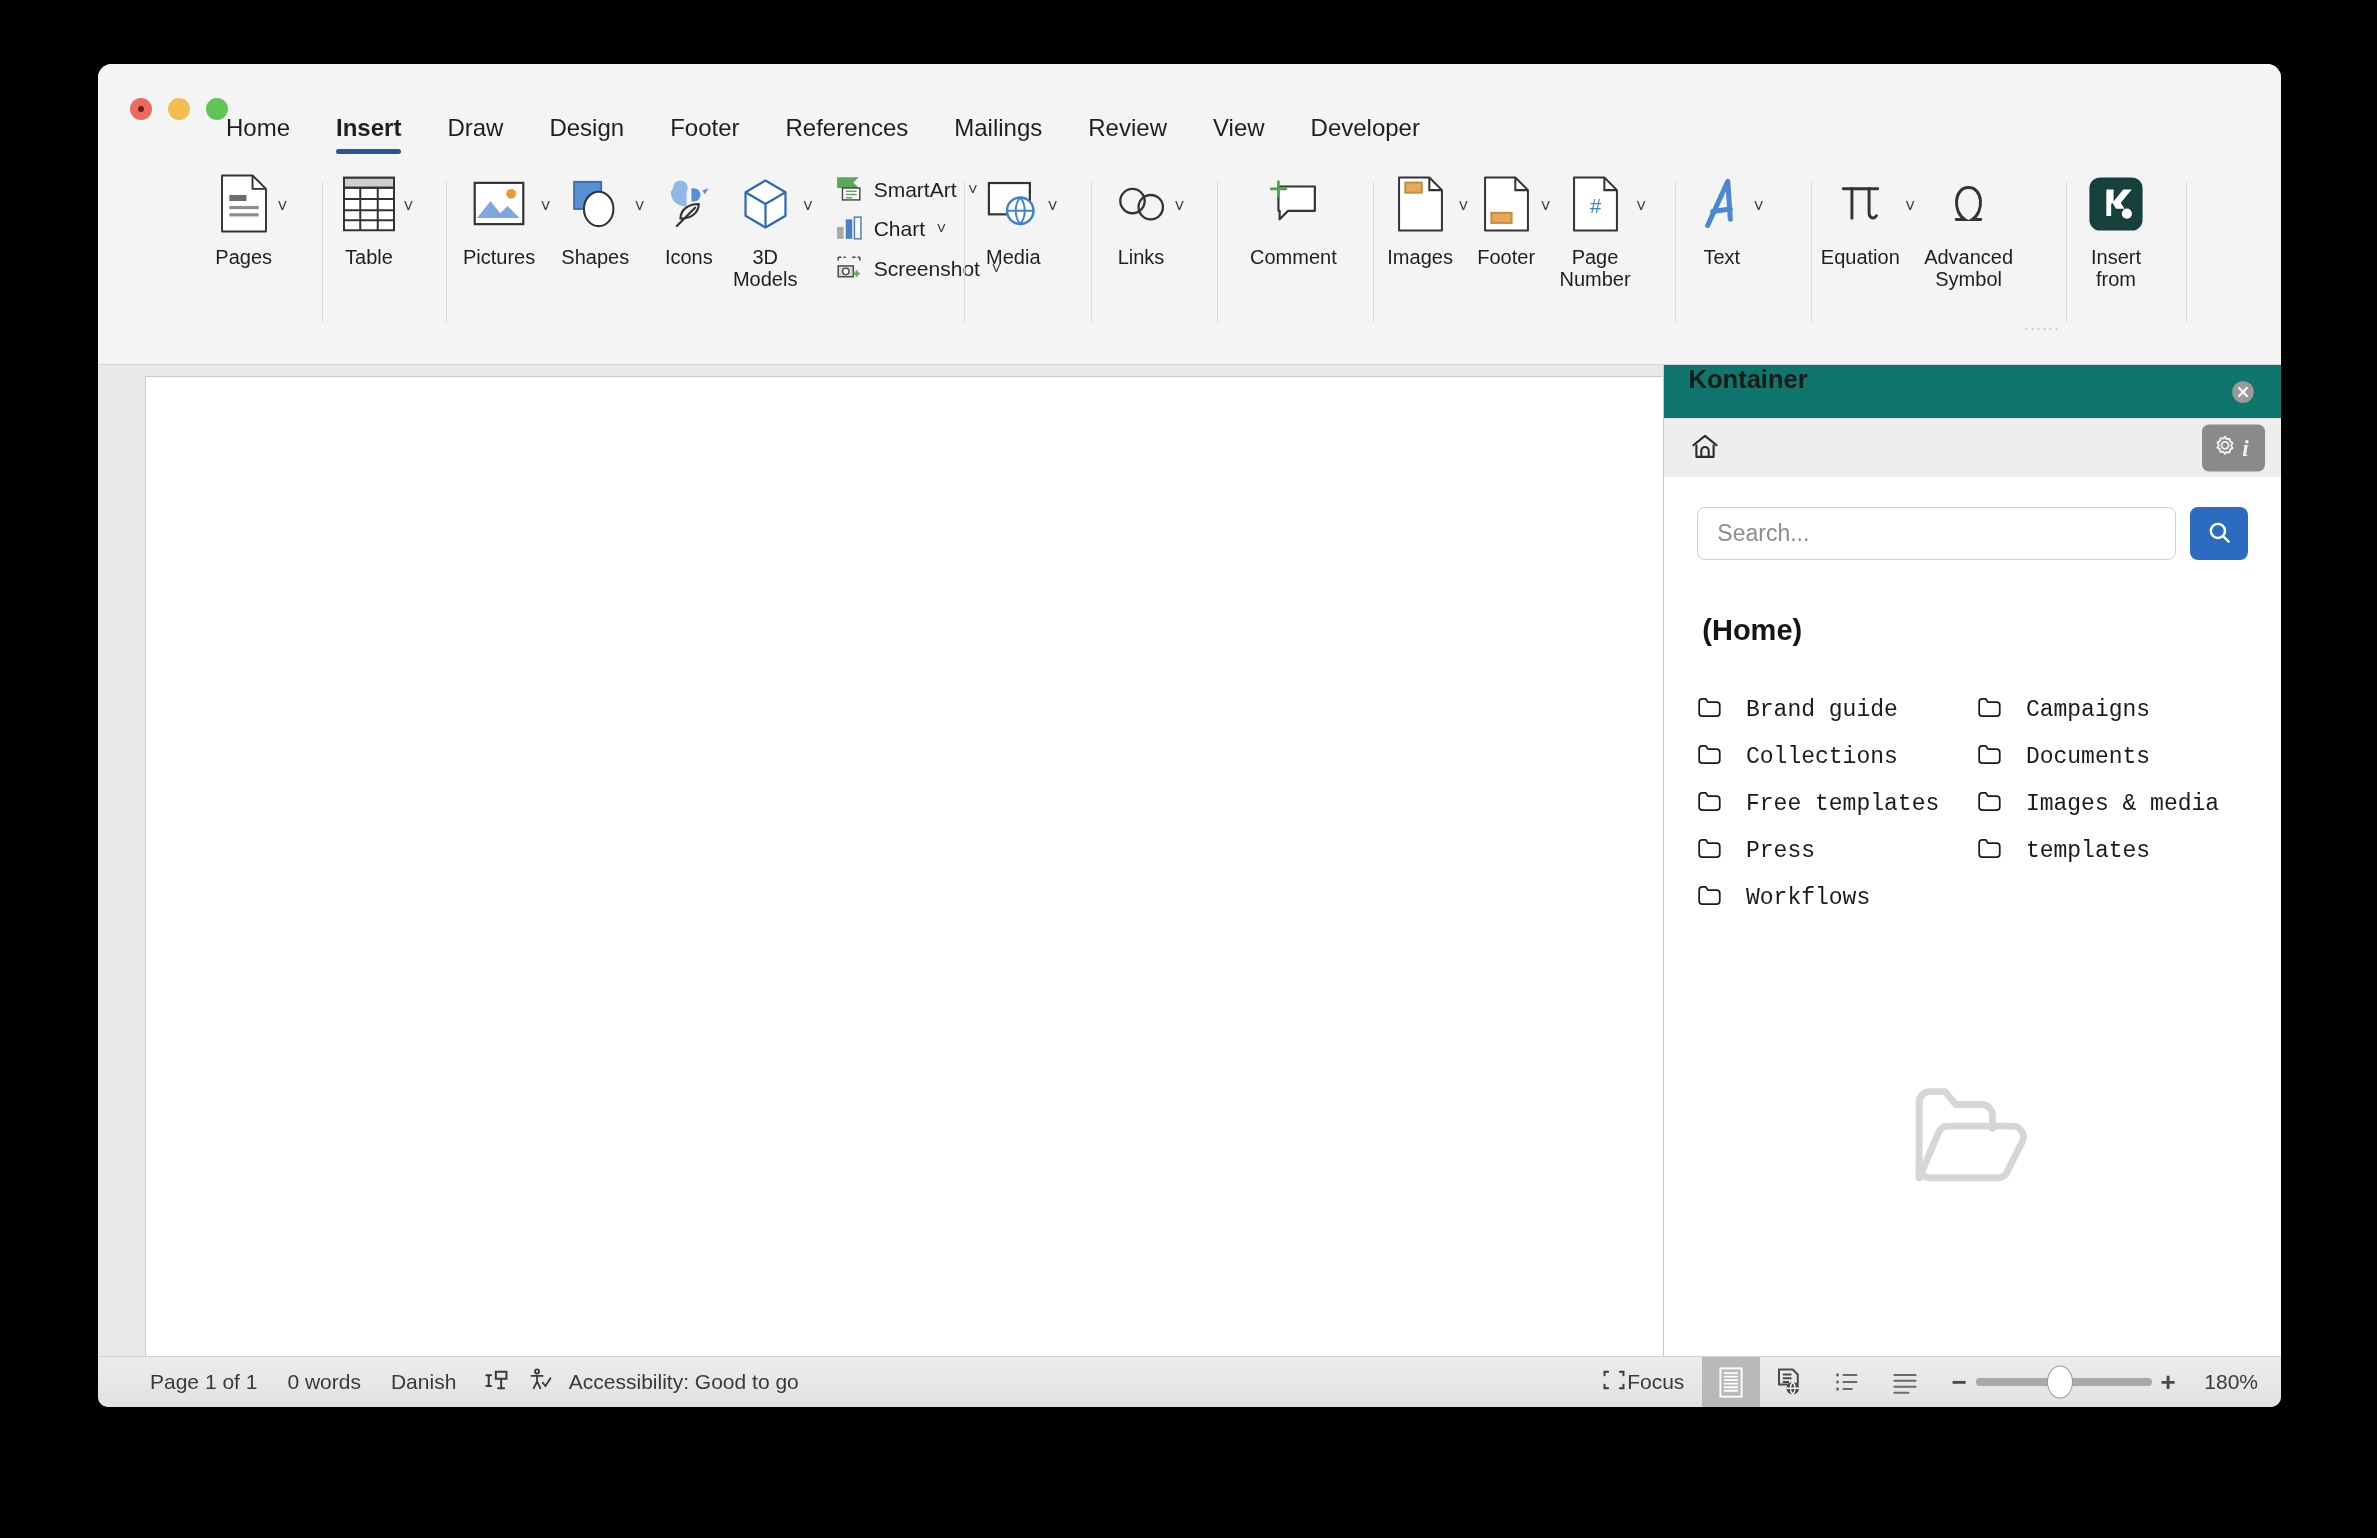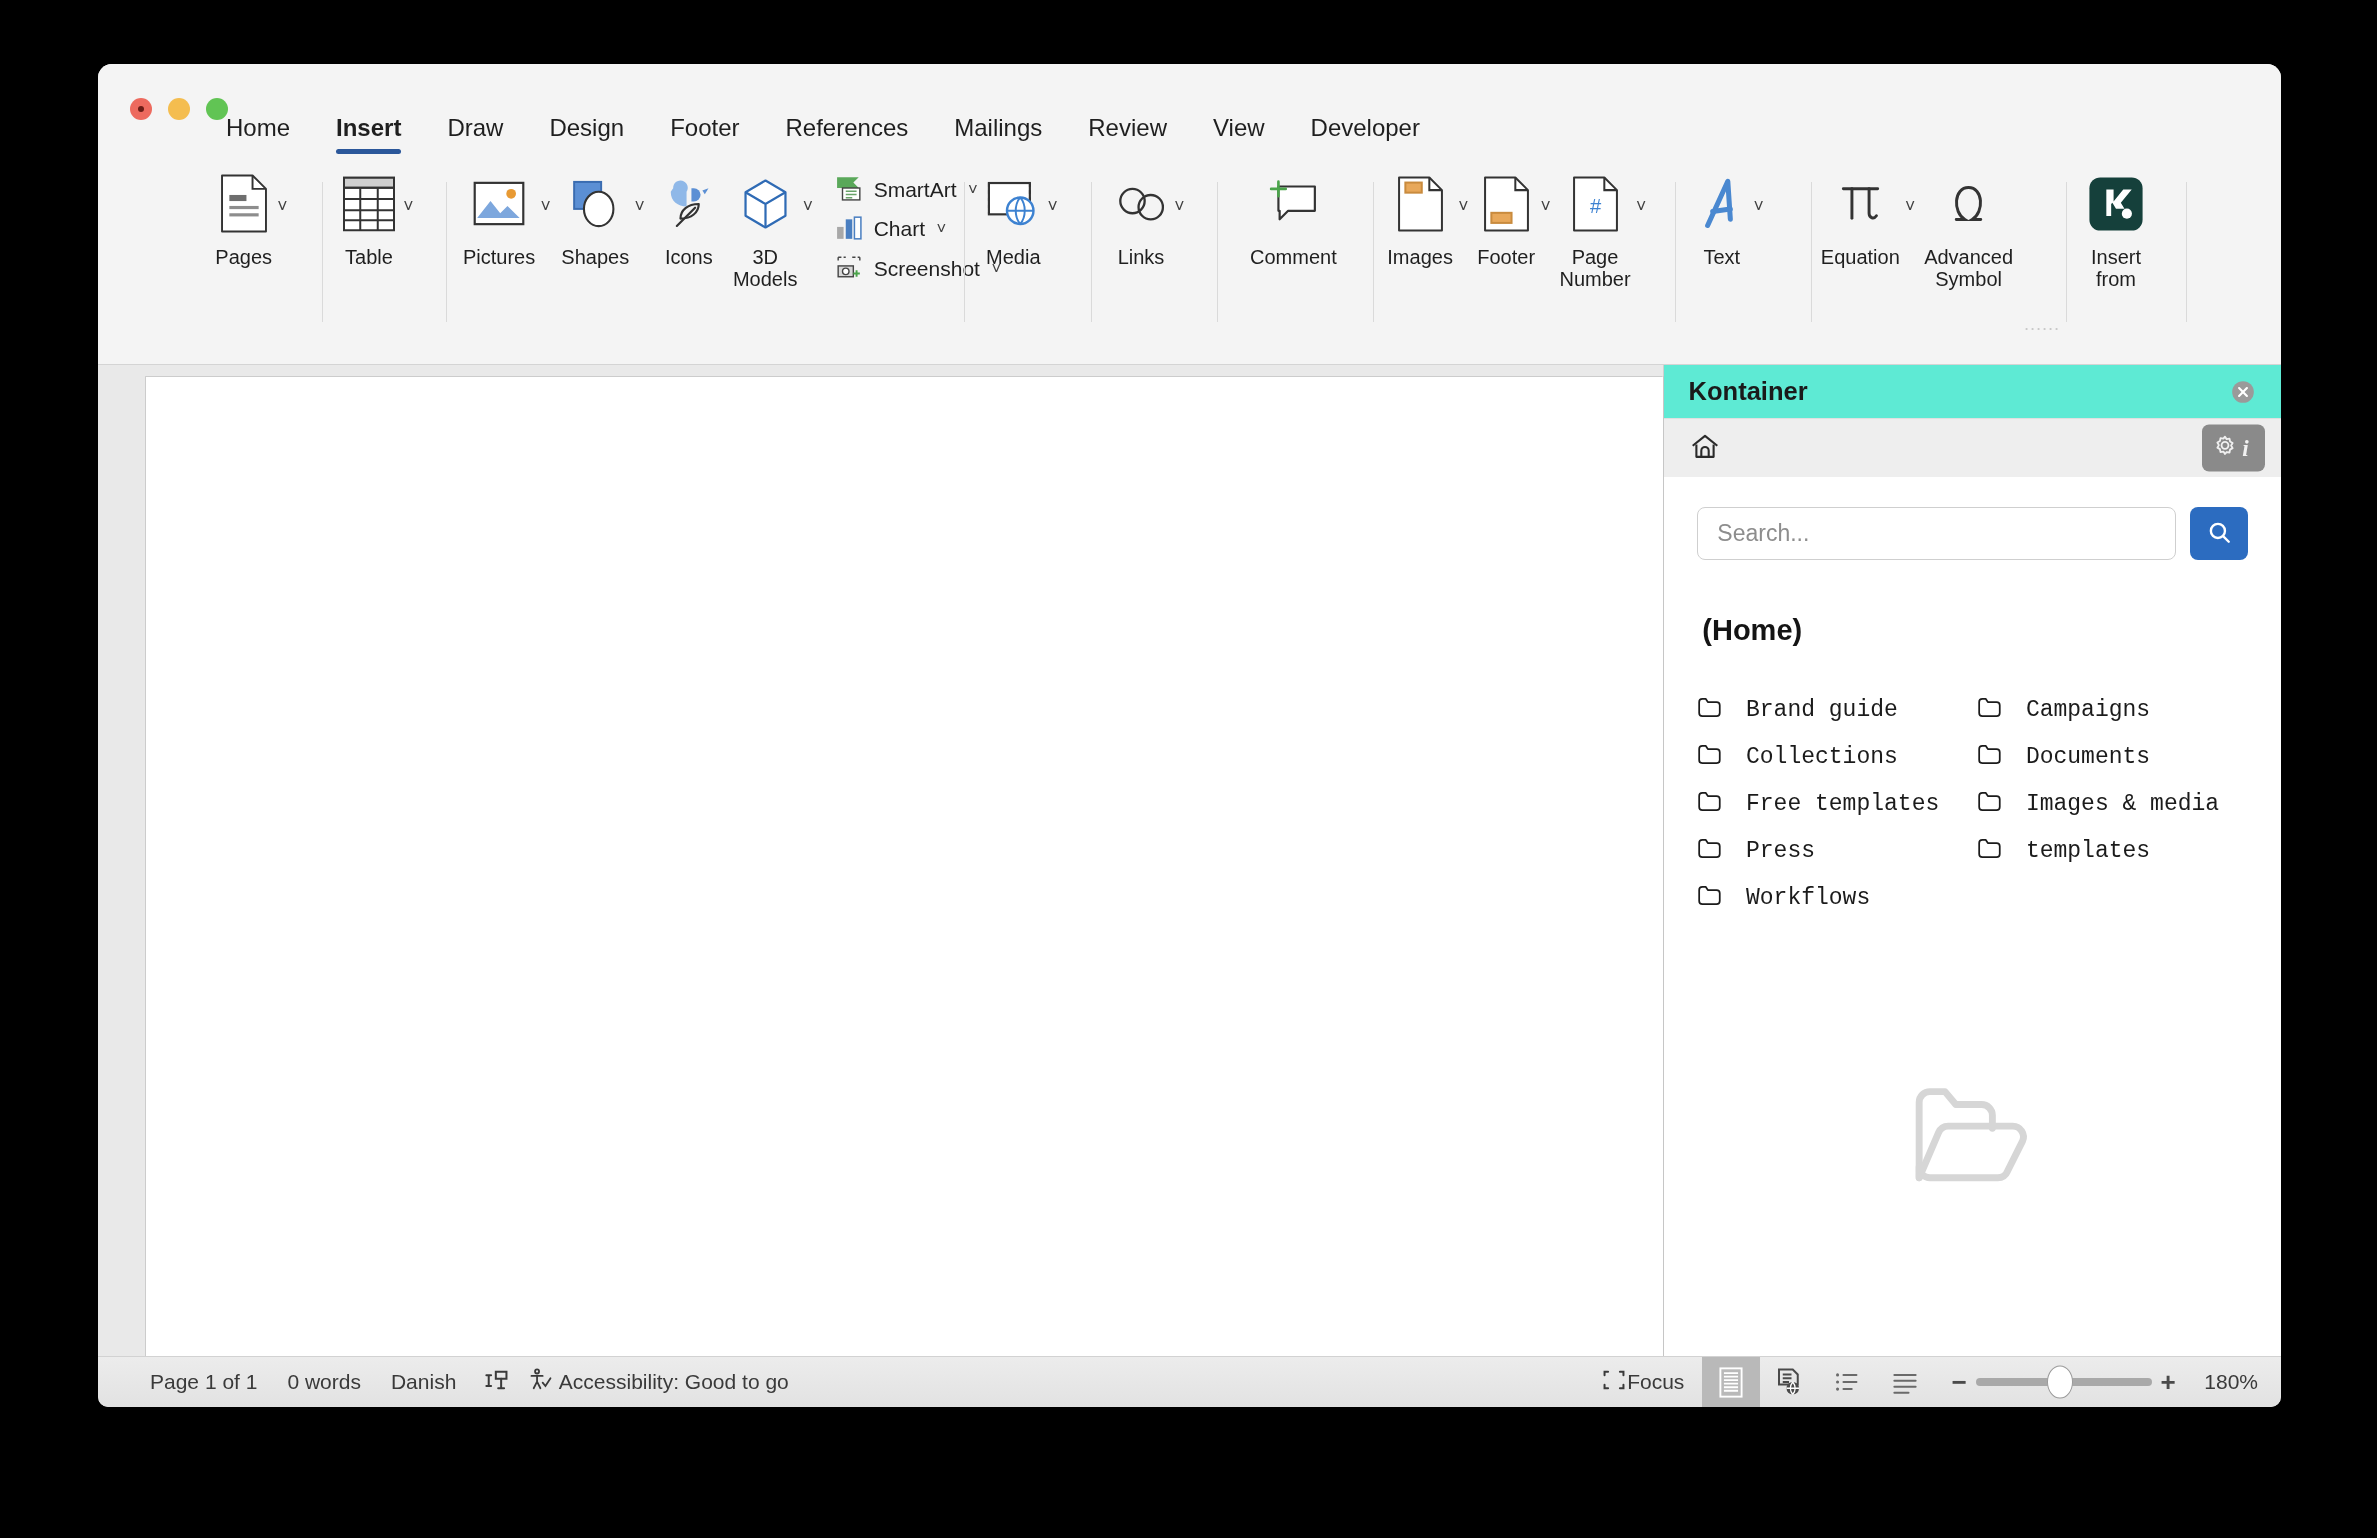--- a/index.html
+++ b/index.html
@@ -131,22 +131,22 @@
   }
 
   
   #panel {
     position: absolute; left: 1566px; top: 301px;
     right: 0; bottom: 51px;
     background: #fff;
   }
   #panelhead {
     position: relative; height: 54px;
-    background: #5eead4;
-    display: flex; align-items: center;
+    background: #0f766e;
+    display: flex; align-items: flex-start;
     padding: 0 0 0 24.6px;
     border-bottom: 0.9px solid #e0e0e0;
   }
   #panelhead .ptitle { font-size: 25.5px; font-weight: bold; color: #1a1a1a; }
   #closebtn {
     position: absolute; right: 24.6px; top: 50%; transform: translateY(-50%);
     width: 26px; height: 26px; cursor: default;
   }
   #panelnav {
     position: relative; height: 58px;
@@ -713,21 +713,21 @@
       <span class="sitem">Page 1 of 1</span>
       <span class="sitem">0 words</span>
       <span class="sitem">Danish</span>
       <span class="sitem" style="padding:0 12.3px;">
         <svg width="26" height="26" viewBox="0 0 22 22" fill="none" stroke="#3a3a3a" stroke-width="1.7" stroke-linecap="round">
           <path d="M4 7v9M2 7h4M2 16h4"></path>
           <path d="M10 4h9v6h-9z"></path>
           <path d="M14.5 10v8M12 18h5"></path>
         </svg>
       </span>
-      <span class="sitem" style="display:flex;align-items:center;gap:7px;padding-left:5.3px;">
+      <span class="sitem" style="display:flex;align-items:center;gap:17px;padding-left:5.3px;">
         <span>
           <svg width="24.6" height="24.6" viewBox="0 0 22 22" fill="none" stroke="#3a3a3a" stroke-width="1.6" stroke-linecap="round">
             <circle cx="9" cy="4" r="1.8"></circle>
             <path d="M4 8h10M9 8v5M9 13l-3 6M9 13l3 6"></path>
             <path d="M14 14l2.5 3L21 10"></path>
           </svg>
         </span>
         <span>Accessibility: Good to go</span>
       </span>
     </div>

